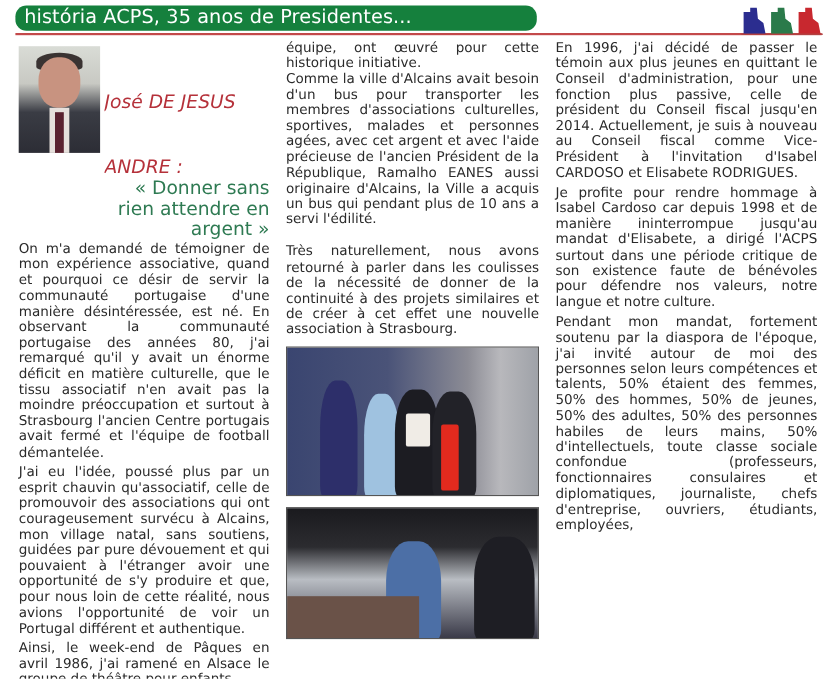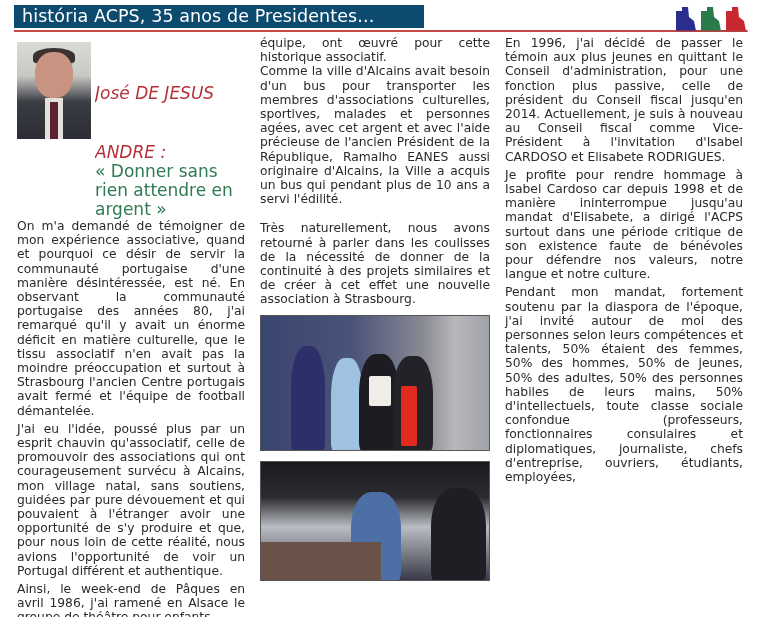--- a/index.html
+++ b/index.html
@@ -1,21 +1,22 @@
 <!DOCTYPE html>
 <html><head>
 <meta charset="utf-8">
 <style>
   * { box-sizing: border-box; margin: 0; padding: 0; }
   html, body { width: 763px; height: 617px; overflow: hidden; background: #ffffff; }
   body { position: relative; font-family: "DejaVu Sans", sans-serif; color: #2a2a2a; }
 
   .header-bar {
-    position: absolute; left: 14px; top: 5px; width: 410px; height: 23px;
-    background: #0c4a6e;
+    position: absolute; left: 14px; top: 5px; width: 474px; height: 23px;
+    background: #15803d;
+    border-radius: 10px;
   }
   .header-title {
     position: absolute; left: 8px; top: 0px; font-size: 17.5px; line-height: 23px;
     color: #ffffff; white-space: nowrap; letter-spacing: 0.1px;
   }
   .header-rule {
     position: absolute; left: 14px; top: 30px; width: 733px; height: 2px; background: #c3494a;
   }
   .logo { position: absolute; left: 672px; top: 5px; width: 80px; height: 27px; }
 
@@ -29,21 +30,21 @@
     float: left; width: 74px; height: 97px; margin: 6px 4px 2px 0;
     background: linear-gradient(180deg, #d9dcd6 0%, #c8c9c3 35%, #3a3c44 62%, #2c2d35 100%);
     position: relative; overflow: hidden;
   }
   .portrait .face { position: absolute; left: 18px; top: 10px; width: 38px; height: 46px; border-radius: 45%; background: #c89380; }
   .portrait .hair { position: absolute; left: 16px; top: 6px; width: 42px; height: 16px; border-radius: 50% 50% 20% 20%; background: #3a3332; }
   .portrait .shirt { position: absolute; left: 28px; top: 56px; width: 18px; height: 41px; background: #e6e0dc; }
   .portrait .tie { position: absolute; left: 33px; top: 60px; width: 8px; height: 37px; background: #5a2230; }
 
   .name-line { font-style: italic; color: #b5313a; font-size: 17px; line-height: 19px; text-align: left; margin-top: 40px; }
-  .quote-line { color: #2e7a52; font-size: 17px; line-height: 19px; text-align: left; }
+  .quote-line { color: #2e7a52; font-size: 17px; line-height: 19px; text-align: right; }
   .lead-block { overflow: hidden; padding-top: 8px; }
 
   .photo {
     display: block; width: 230px; border: 1px solid #555; margin-top: 8px; position: relative; overflow: hidden;
   }
   .photo1 { height: 136px; background: linear-gradient(90deg, #3a4570 0%, #4a5378 40%, #8c8c95 72%, #b8b8bc 85%, #9fa2a8 100%); }
   .photo2 { height: 120px; margin-top: 10px; background: linear-gradient(180deg, #1a1a1e 0%, #2c2c30 30%, #b9bdc3 55%, #3a3a48 100%); }
   .fig { position: absolute; border-radius: 40% 40% 10% 10%; }
 </style>
 </head>
@@ -73,21 +74,21 @@
     <div class="quote-line">« Donner sans</div>
     <div class="quote-line">rien attendre en</div>
     <div class="quote-line">argent »</div>
   </div>
   <p style="clear:both">On m'a demandé de témoigner de mon expérience associative, quand et pourquoi ce désir de servir la communauté portugaise d'une manière désintéressée, est né. En observant la communauté portugaise des années 80, j'ai remarqué qu'il y avait un énorme déficit en matière culturelle, que le tissu associatif n'en avait pas la moindre préoccupation et surtout à Strasbourg l'ancien Centre portugais avait fermé et l'équipe de football démantelée.</p>
   <p>J'ai eu l'idée, poussé plus par un esprit chauvin qu'associatif, celle de promouvoir des associations qui ont courageusement survécu à Alcains, mon village natal, sans soutiens, guidées par pure dévouement et qui pouvaient à l'étranger avoir une opportunité de s'y produire et que, pour nous loin de cette réalité, nous avions l'opportunité de voir un Portugal différent et authentique.</p>
   <p>Ainsi, le week-end de Pâques en avril 1986, j'ai ramené en Alsace le groupe de théâtre pour enfants</p>
 </div>
 
 <div class="col col2">
-  <p style="margin-bottom:0">équipe, ont œuvré pour cette historique associatif.</p>
+  <p style="margin-bottom:0">équipe, ont œuvré pour cette historique initiative.</p>
   <p style="margin-bottom:15px">Comme la ville d'Alcains avait besoin d'un bus pour transporter les membres d'associations culturelles, sportives, malades et personnes agées, avec cet argent et avec l'aide précieuse de l'ancien Président de la République, Ramalho EANES aussi originaire d'Alcains, la Ville a acquis un bus qui pendant plus de 10 ans a servi l'édilité.</p>
   <p>Très naturellement, nous avons retourné à parler dans les coulisses de la nécessité de donner de la continuité à des projets similaires et de créer à cet effet une nouvelle association à Strasbourg.</p>
   <div class="photo photo1">
     <div class="fig" style="left:30px;top:30px;width:34px;height:106px;background:#2d2f6a"></div>
     <div class="fig" style="left:70px;top:42px;width:32px;height:94px;background:#9fc2e0"></div>
     <div class="fig" style="left:98px;top:38px;width:40px;height:98px;background:#1c1c22"></div>
     <div class="fig" style="left:108px;top:60px;width:22px;height:30px;background:#f0ece6;border-radius:2px"></div>
     <div class="fig" style="left:132px;top:40px;width:40px;height:96px;background:#222228"></div>
     <div class="fig" style="left:140px;top:70px;width:16px;height:60px;background:#e22a1e;border-radius:2px"></div>
   </div>

